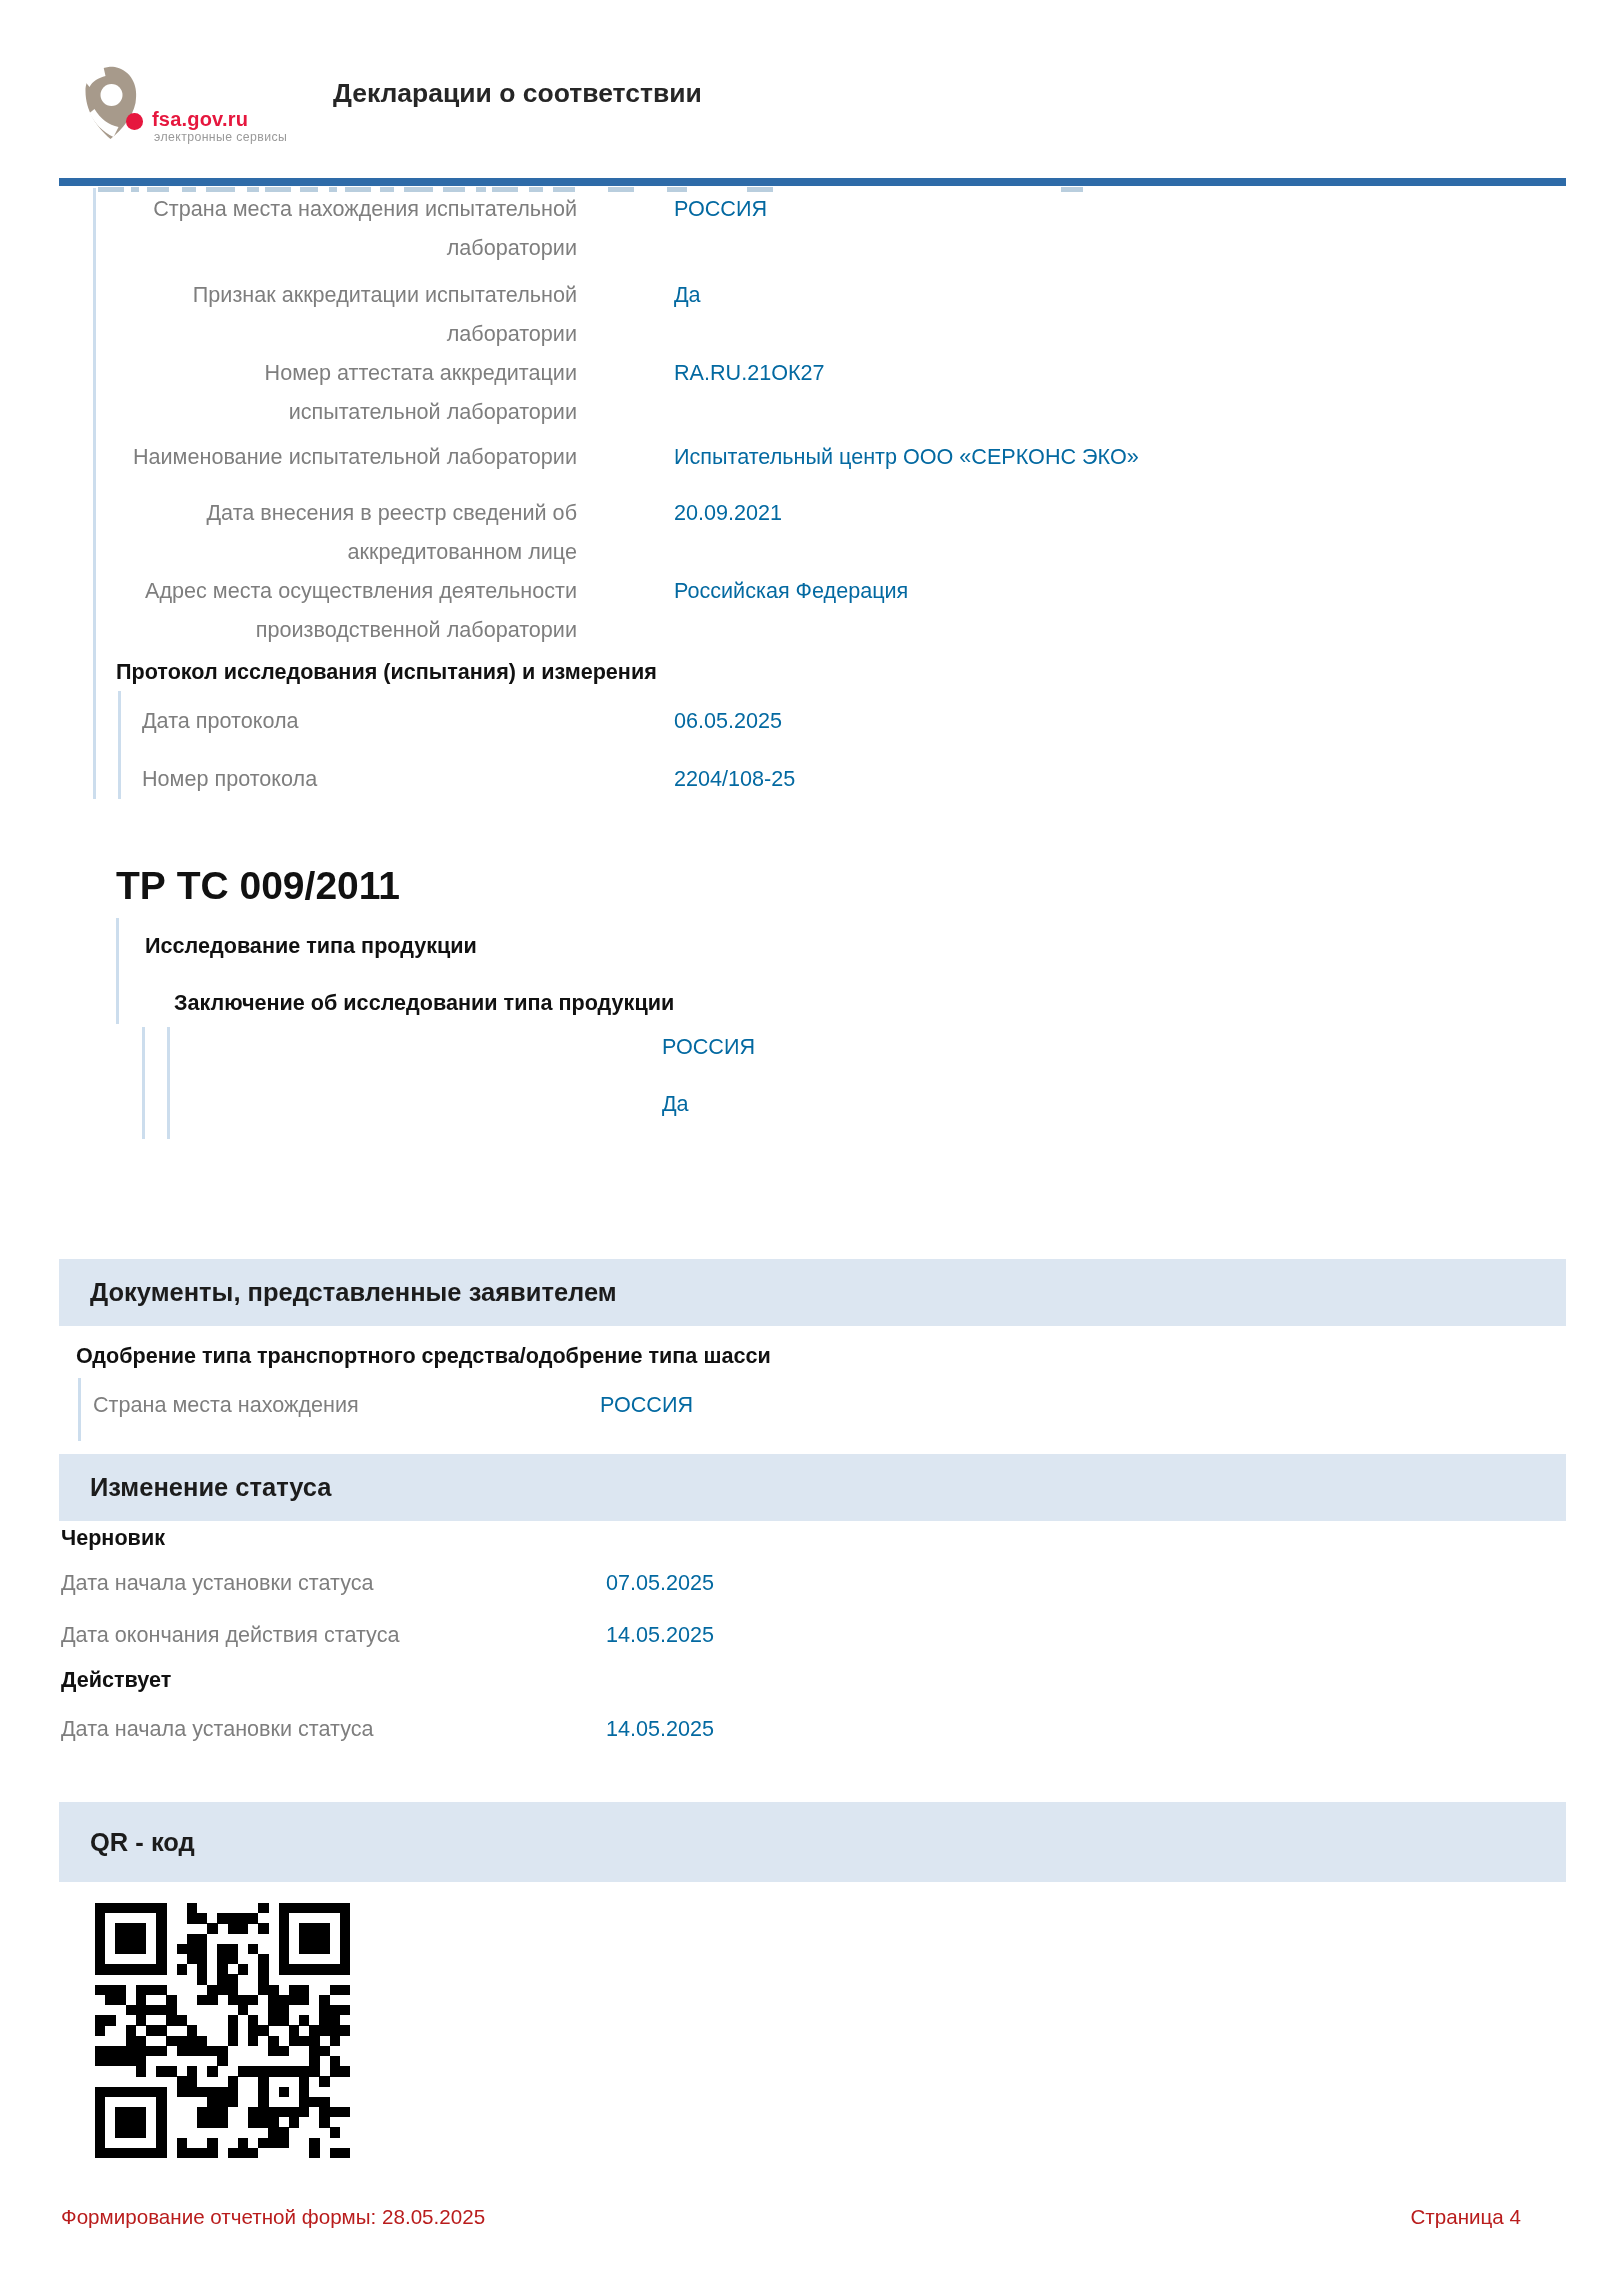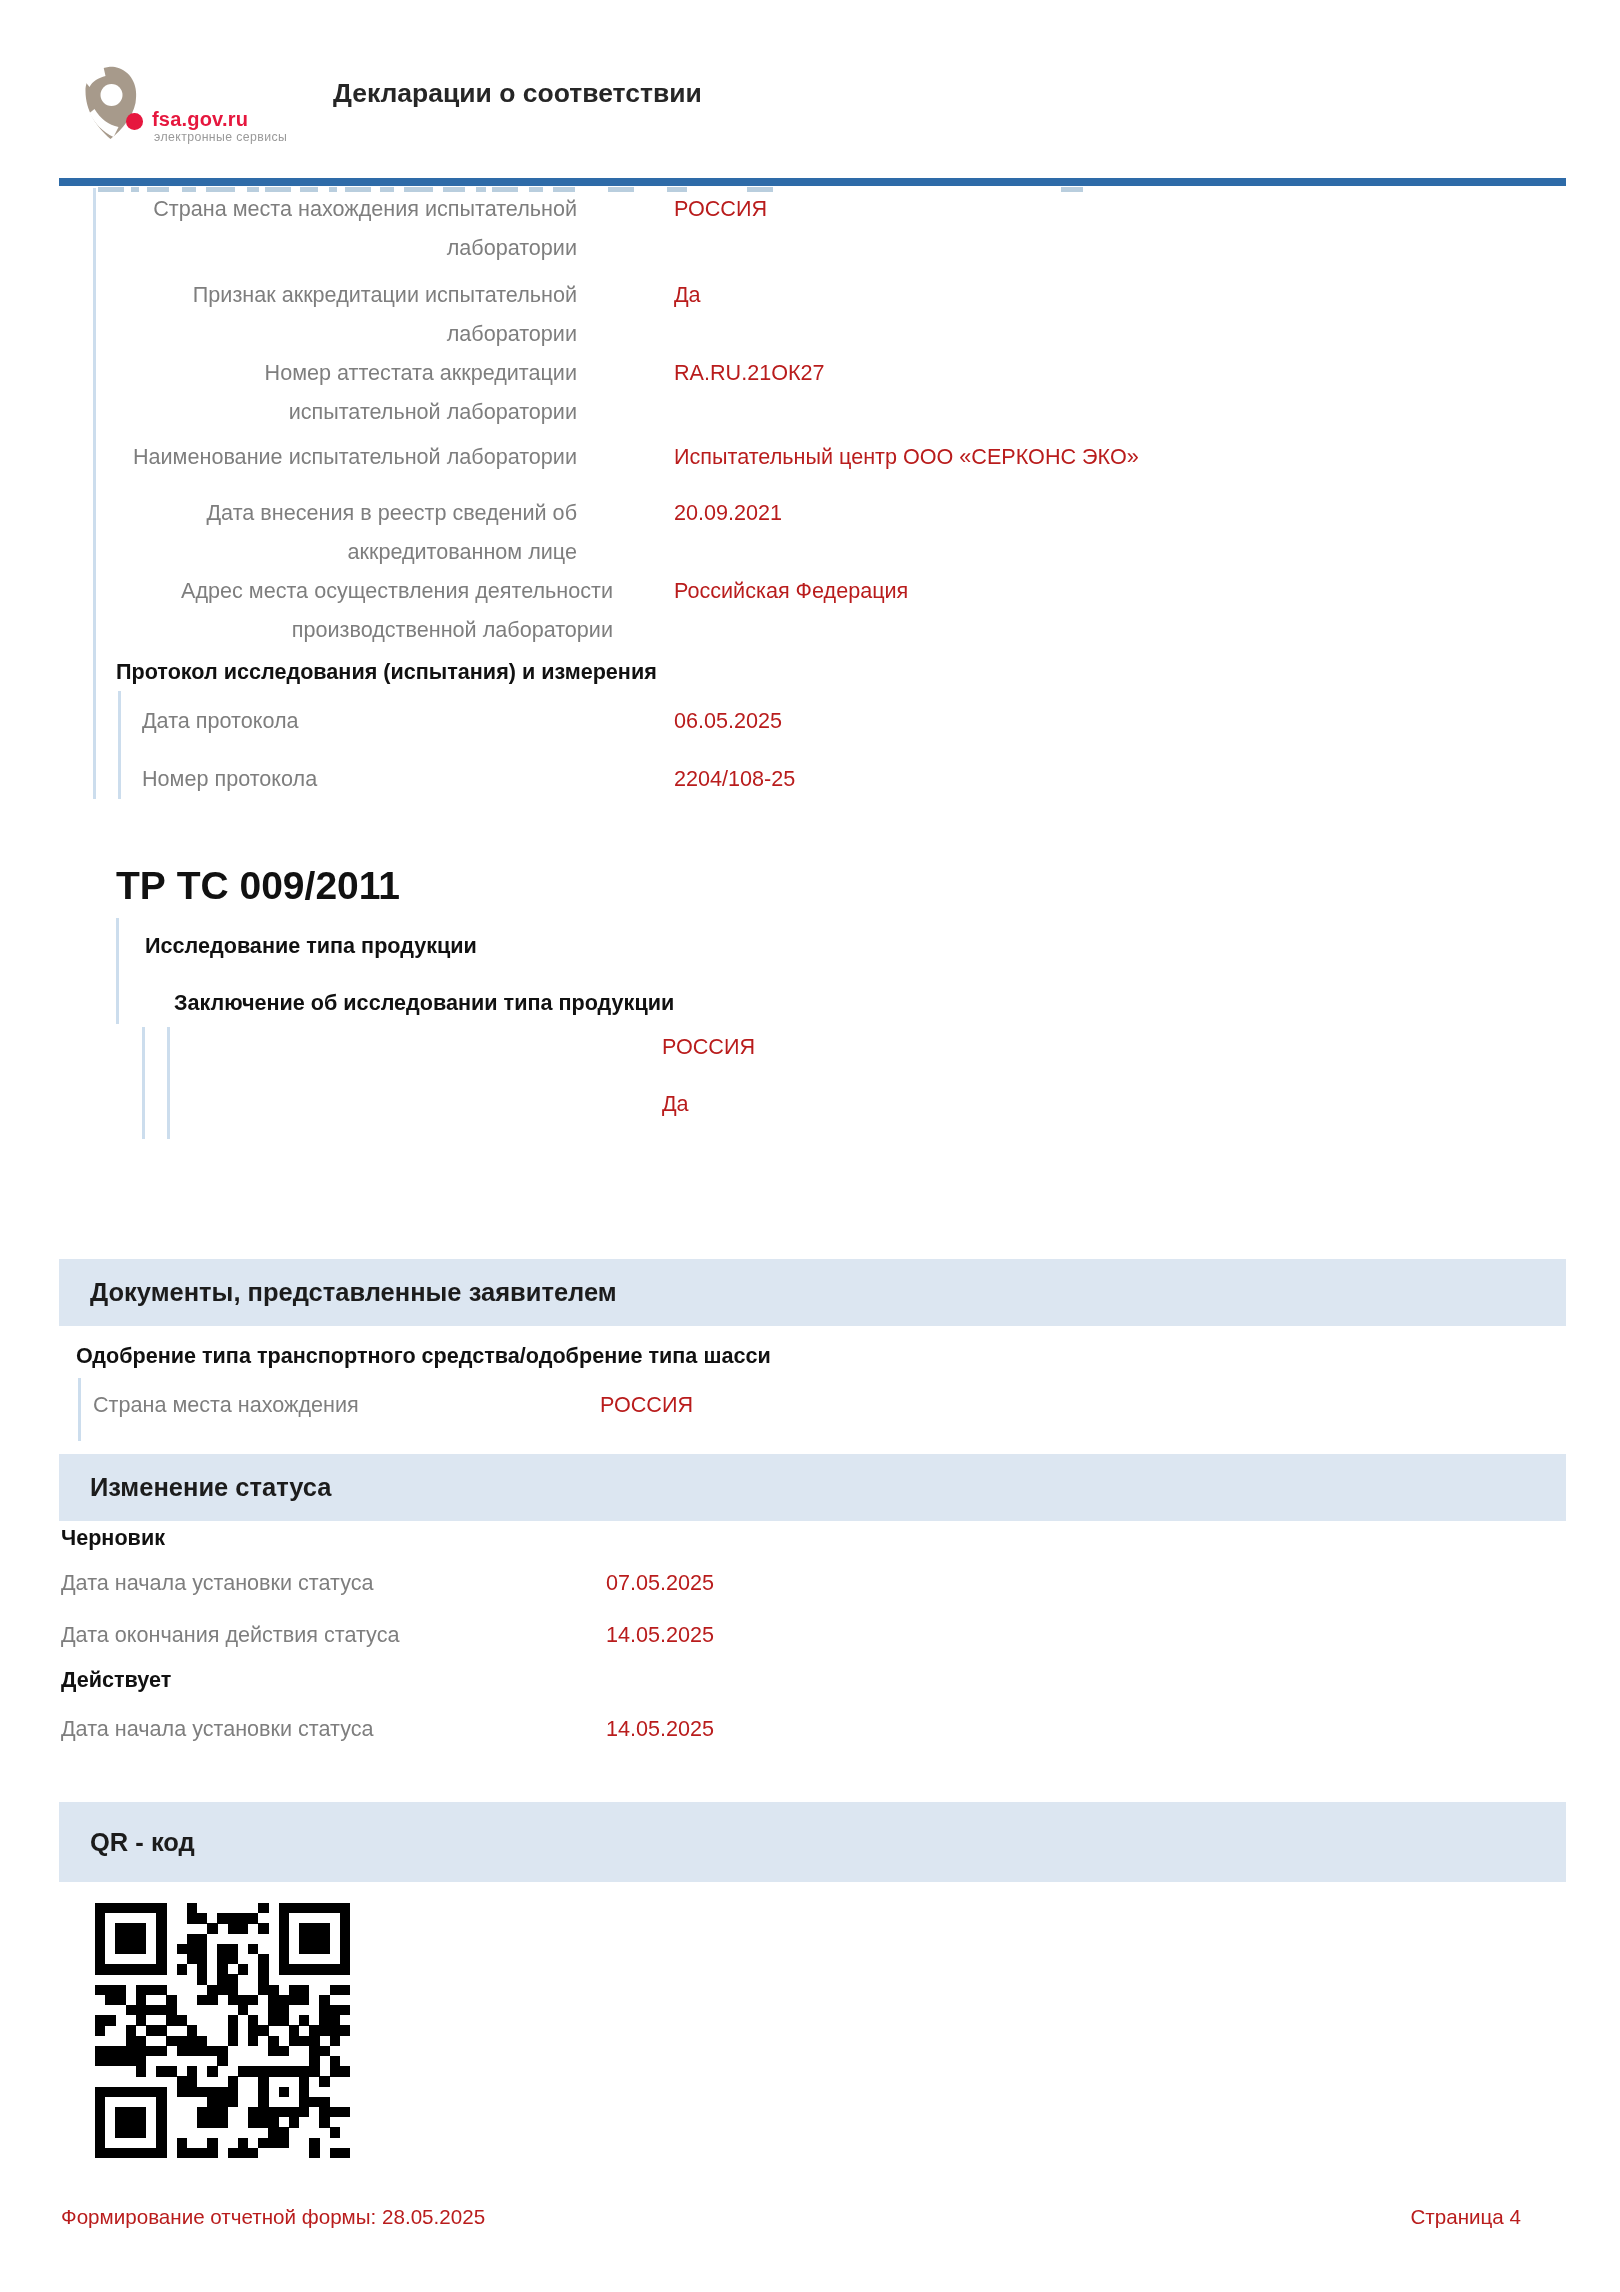--- a/index.html
+++ b/index.html
@@ -24,21 +24,21 @@
   
   .brand{left:152px;top:108px;font-size:20px;font-weight:bold;color:var(--red);letter-spacing:0.2px;}
   .tagline{left:154px;top:130px;font-size:12.3px;color:#9a9a9a;letter-spacing:0.4px;}
   .reddot{left:126px;top:113px;width:16.7px;height:16.7px;border-radius:50%;background:var(--red);}
   .doc-title{left:333px;top:78px;font-size:26.5px;font-weight:bold;color:#262626;}
   
   .topbar{left:59px;top:178px;width:1507px;height:7.8px;background:var(--accent);}
   .remnant{position:absolute;height:4.9px;background:#b9cede;top:0;}
   
   .lbl{color:var(--label);font-size:21.6px;line-height:39px;}
-  .val{color:#b91c1c;font-size:21.6px;line-height:39px;white-space:nowrap;}
+  .val{color:#0369a1;font-size:21.6px;line-height:39px;white-space:nowrap;}
   .labelcol{left:116px;width:461px;text-align:right;}
   .valcol{left:674px;}
   .vline{width:2.9px;background:var(--line);}
   .bold-sub{font-size:21.6px;font-weight:bold;color:#111;}
   .big-head{font-size:39px;font-weight:bold;color:#111;}
   .section-bar{
     left:59px;width:1507px;height:67px;background:var(--section-bg);
     display:flex;align-items:center;padding-left:31px;box-sizing:border-box;
     font-size:25.5px;font-weight:bold;color:#1c1c1c;
   }
@@ -95,21 +95,21 @@
 
   <div class="abs lbl labelcol" style="top:353px;">Номер аттестата аккредитации испытательной лаборатории</div>
   <div class="abs val valcol" style="top:353px;">RA.RU.21ОК27</div>
 
   <div class="abs lbl labelcol" style="top:437px;">Наименование испытательной лаборатории</div>
   <div class="abs val valcol" style="top:437px;">Испытательный центр ООО «СЕРКОНС ЭКО»</div>
 
   <div class="abs lbl labelcol" style="top:493px;">Дата внесения в реестр сведений об аккредитованном лице</div>
   <div class="abs val valcol" style="top:493px;">20.09.2021</div>
 
-  <div class="abs lbl labelcol" style="top:571px;margin-left:36px;">Адрес места осуществления деятельности производственной лаборатории</div>
+  <div class="abs lbl labelcol" style="top:571px;">Адрес места осуществления деятельности производственной лаборатории</div>
   <div class="abs val valcol" style="top:571px;">Российская Федерация</div>
 
   <div class="abs bold-sub" style="left:116px;top:659px;">Протокол исследования (испытания) и измерения</div>
   <div class="abs vline" style="left:118px;top:691px;height:108px;"></div>
 
   <div class="abs lbl" style="left:142px;top:701px;">Дата протокола</div>
   <div class="abs val valcol" style="top:701px;">06.05.2025</div>
 
   <div class="abs lbl" style="left:142px;top:759px;">Номер протокола</div>
   <div class="abs val valcol" style="top:759px;">2204/108-25</div>

